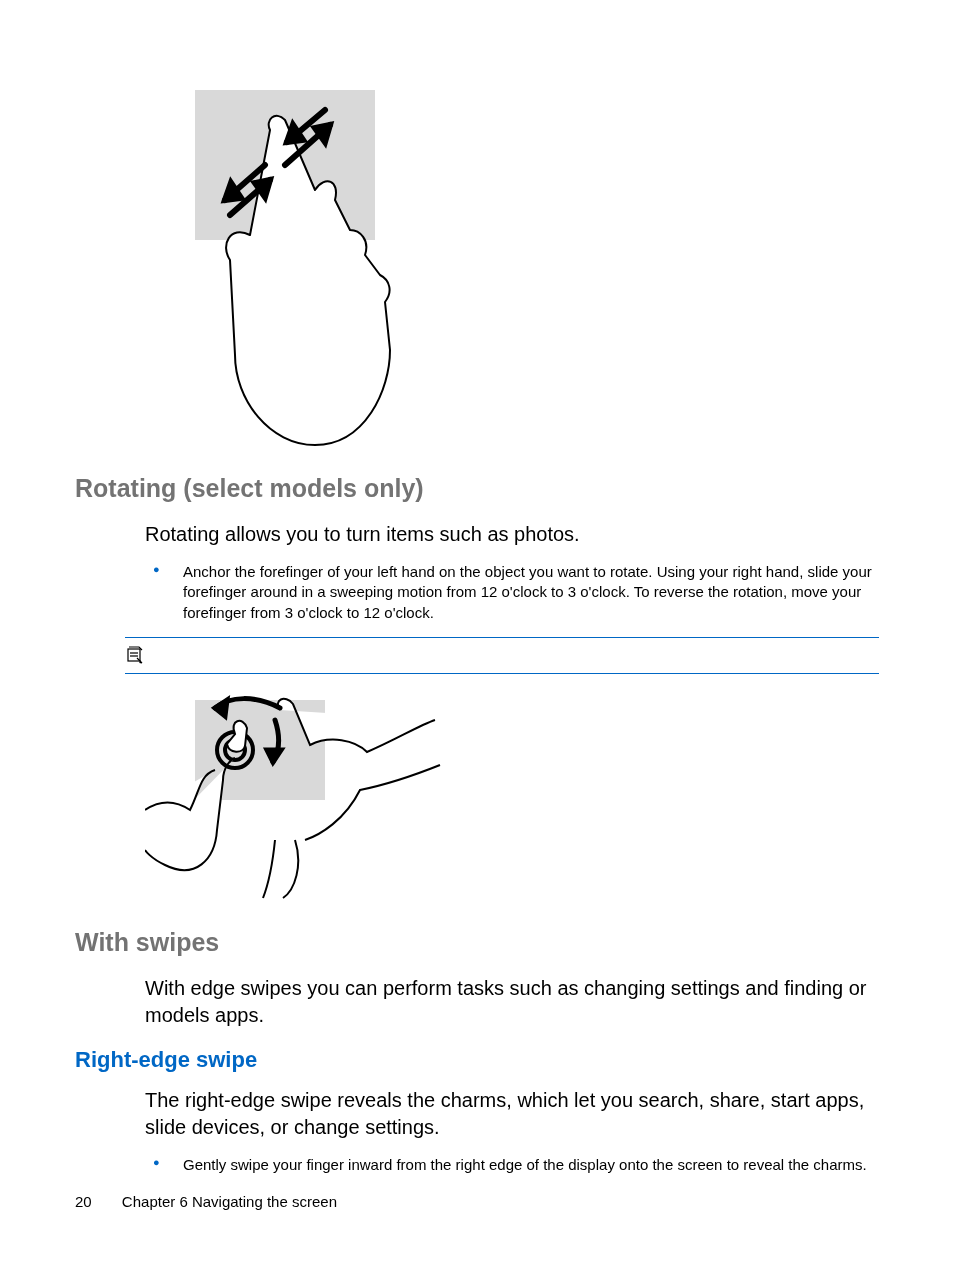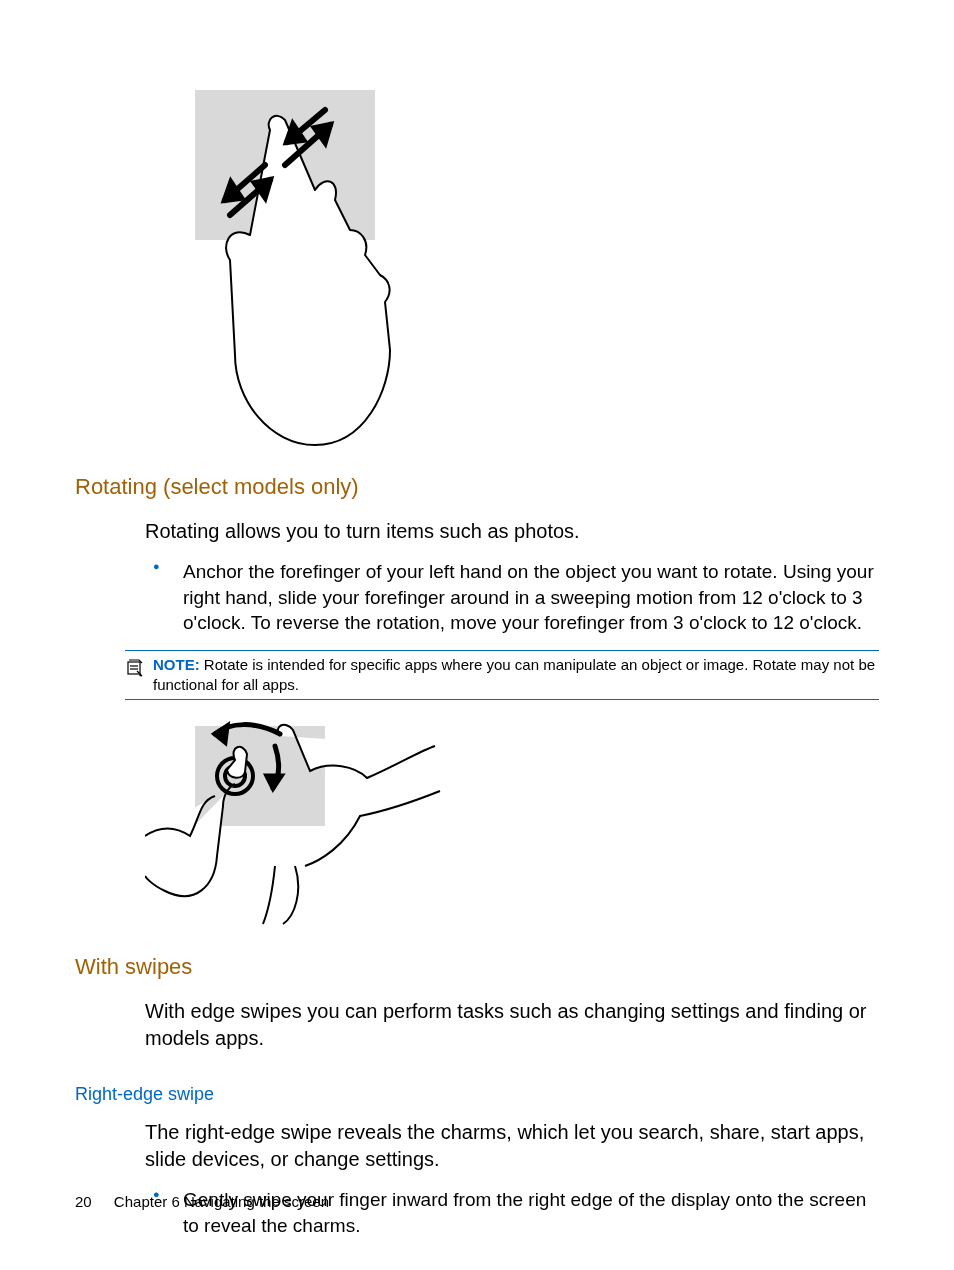--- a/index.html
+++ b/index.html
@@ -10,48 +10,48 @@
     font-family: Arial, Helvetica, sans-serif;
     color: #000;
     position: relative;
     padding: 80px 75px 60px 75px;
   }
   .figure1 {
     margin-left: 100px;
     margin-bottom: 20px;
   }
   .h2 {
-    color: #a16207;
-    font-size: 22px;
-    font-weight: normal;
+    color: #737373;
+    font-size: 25px;
+    font-weight: bold;
     margin-top: 10px;
     margin-bottom: 18px;
   }
   .h3 {
     color: #0067c5;
-    font-size: 18px;
-    font-weight: normal;
-    margin-top: 32px;
+    font-size: 22px;
+    font-weight: bold;
+    margin-top: 18px;
     margin-bottom: 14px;
   }
   .body-text {
     font-size: 20px;
     line-height: 1.35;
     margin-left: 70px;
     margin-bottom: 14px;
   }
   ul.bullets {
     list-style: none;
     margin-left: 70px;
     margin-bottom: 14px;
   }
   ul.bullets li {
     position: relative;
     padding-left: 38px;
-    font-size: 19px;
+    font-size: 15px;
     line-height: 1.35;
   }
   ul.bullets li::before {
     content: "●";
     color: #0067c5;
     position: absolute;
     left: 8px;
     top: 0;
     font-size: 11px;
   }
@@ -80,21 +80,21 @@
     margin-left: 70px;
     margin-top: 8px;
     margin-bottom: 24px;
   }
   .footer {
     position: absolute;
     left: 75px;
     bottom: 60px;
     font-size: 15px;
   }
-  .footer .pagenum { margin-right: 18px; }
+  .footer .pagenum { margin-right: 26px; }
 </style>
 </head>
 <body>
 
 <div class="figure1">
   <svg width="240" height="370" viewBox="0 0 240 370">
 
     <rect x="20" y="10" width="180" height="150" fill="#d9d9d9"></rect>
 
     <g fill="#fff" stroke="#000" stroke-width="2" stroke-linejoin="round">
@@ -136,24 +136,20 @@
     <svg width="20" height="20" viewBox="0 0 20 20">
       <g stroke="#000" stroke-width="1.2" fill="none">
         <rect x="3" y="5" width="12" height="12"></rect>
         <path d="M4 3 h10 l3 3"></path>
         <line x1="5" y1="9" x2="13" y2="9"></line>
         <line x1="5" y1="12" x2="13" y2="12"></line>
         <path d="M12 14 l5 5 M17 19 l-2 -0.5 l0.5 -2"></path>
       </g>
     </svg>
   </div>
-  <div class="note-text">
-    <span class="note-label">NOTE:</span>
-    <span>Rotate is intended for specific apps where you can manipulate an object or image. Rotate may not be functional for all apps.</span>
-  </div>
 </div>
 
 <div class="figure2">
   <svg width="300" height="210" viewBox="0 0 300 210">
 
     <rect x="50" y="10" width="130" height="100" fill="#d9d9d9"></rect>
 
     <g stroke="#000" stroke-width="4" fill="none">
       <circle cx="90" cy="60" r="18"></circle>
       <circle cx="90" cy="60" r="10"></circle>

